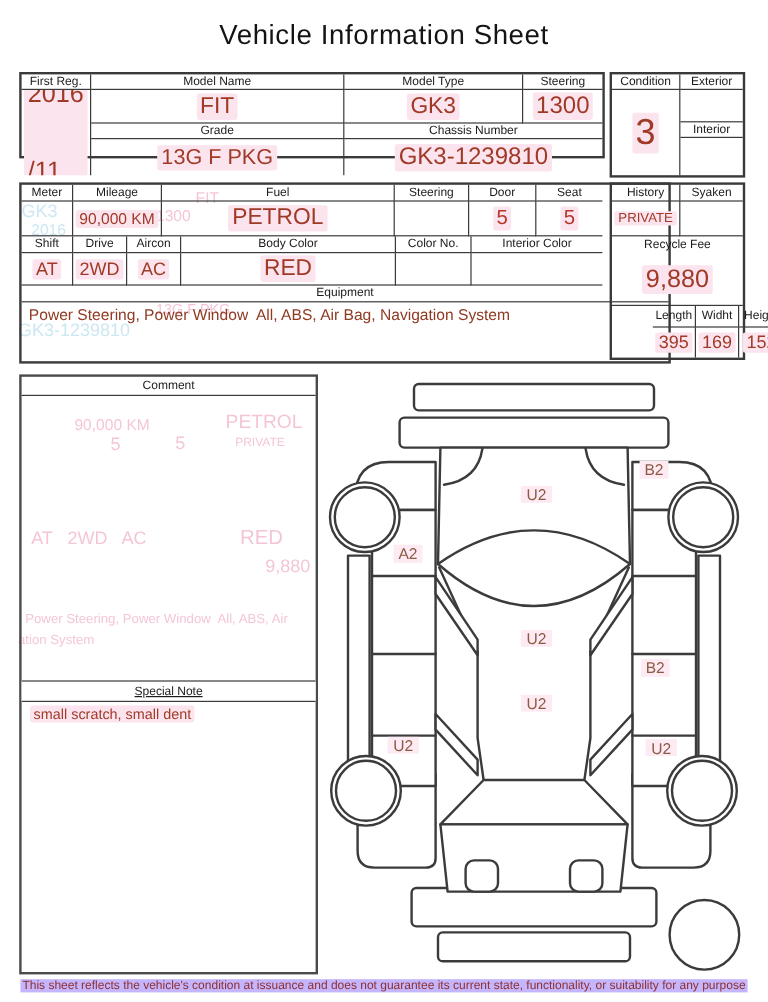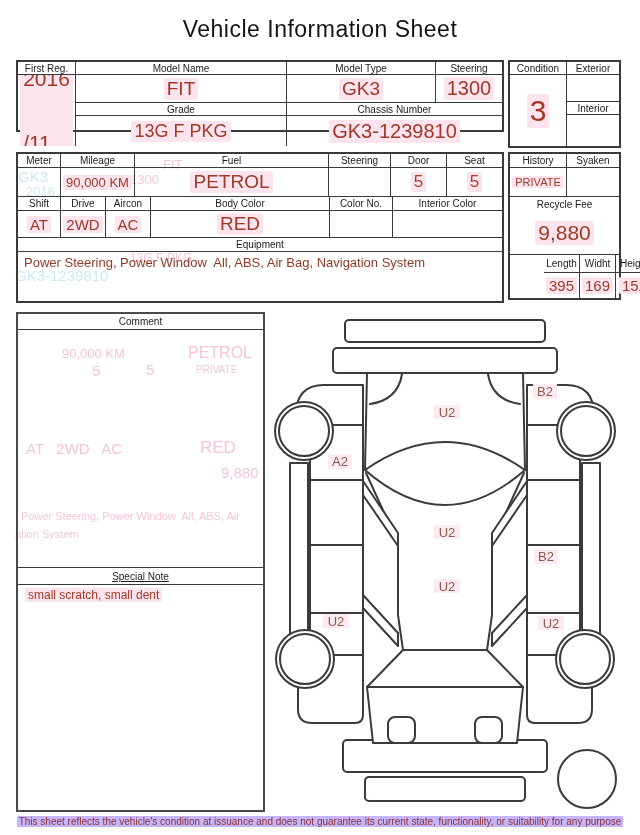--- a/index.html
+++ b/index.html
@@ -104,21 +104,21 @@
     <div class="cell lbl br bb" style="grid-area:1/1">Condition</div>
     <div class="cell lbl bb" style="grid-area:1/2">Exterior</div>
     <div class="cell val br" style="grid-area:2/1/5/2;font-size:30px;">
         <span class="hl">3</span>
       </div>
     <div class="cell val bb" style="grid-area:2/2"></div>
     <div class="cell lbl bb" style="grid-area:3/2">Interior</div>
     <div class="cell val" style="grid-area:4/2"></div>
   </div>
 
-  <div class="box" style="left:16px;top:152px;width:488px;height:151px;">
+  <div class="box" style="left:16px;top:152px;width:543px;height:151px;">
     <div class="grid" style="grid-template-columns:43px 74px 194px 62px 56px 55px;grid-template-rows:14px 29px;">
       <div class="cell lbl br bb">Meter</div>
       <div class="cell lbl br bb">Mileage</div>
       <div class="cell lbl br bb">Fuel</div>
       <div class="cell lbl br bb">Steering</div>
       <div class="cell lbl br bb">Door</div>
       <div class="cell lbl bb">Seat</div>
       <div class="cell val br bb"></div>
       <div class="cell val br bb" style="font-size:13px;">
           <span class="hl">90,000 KM</span>

